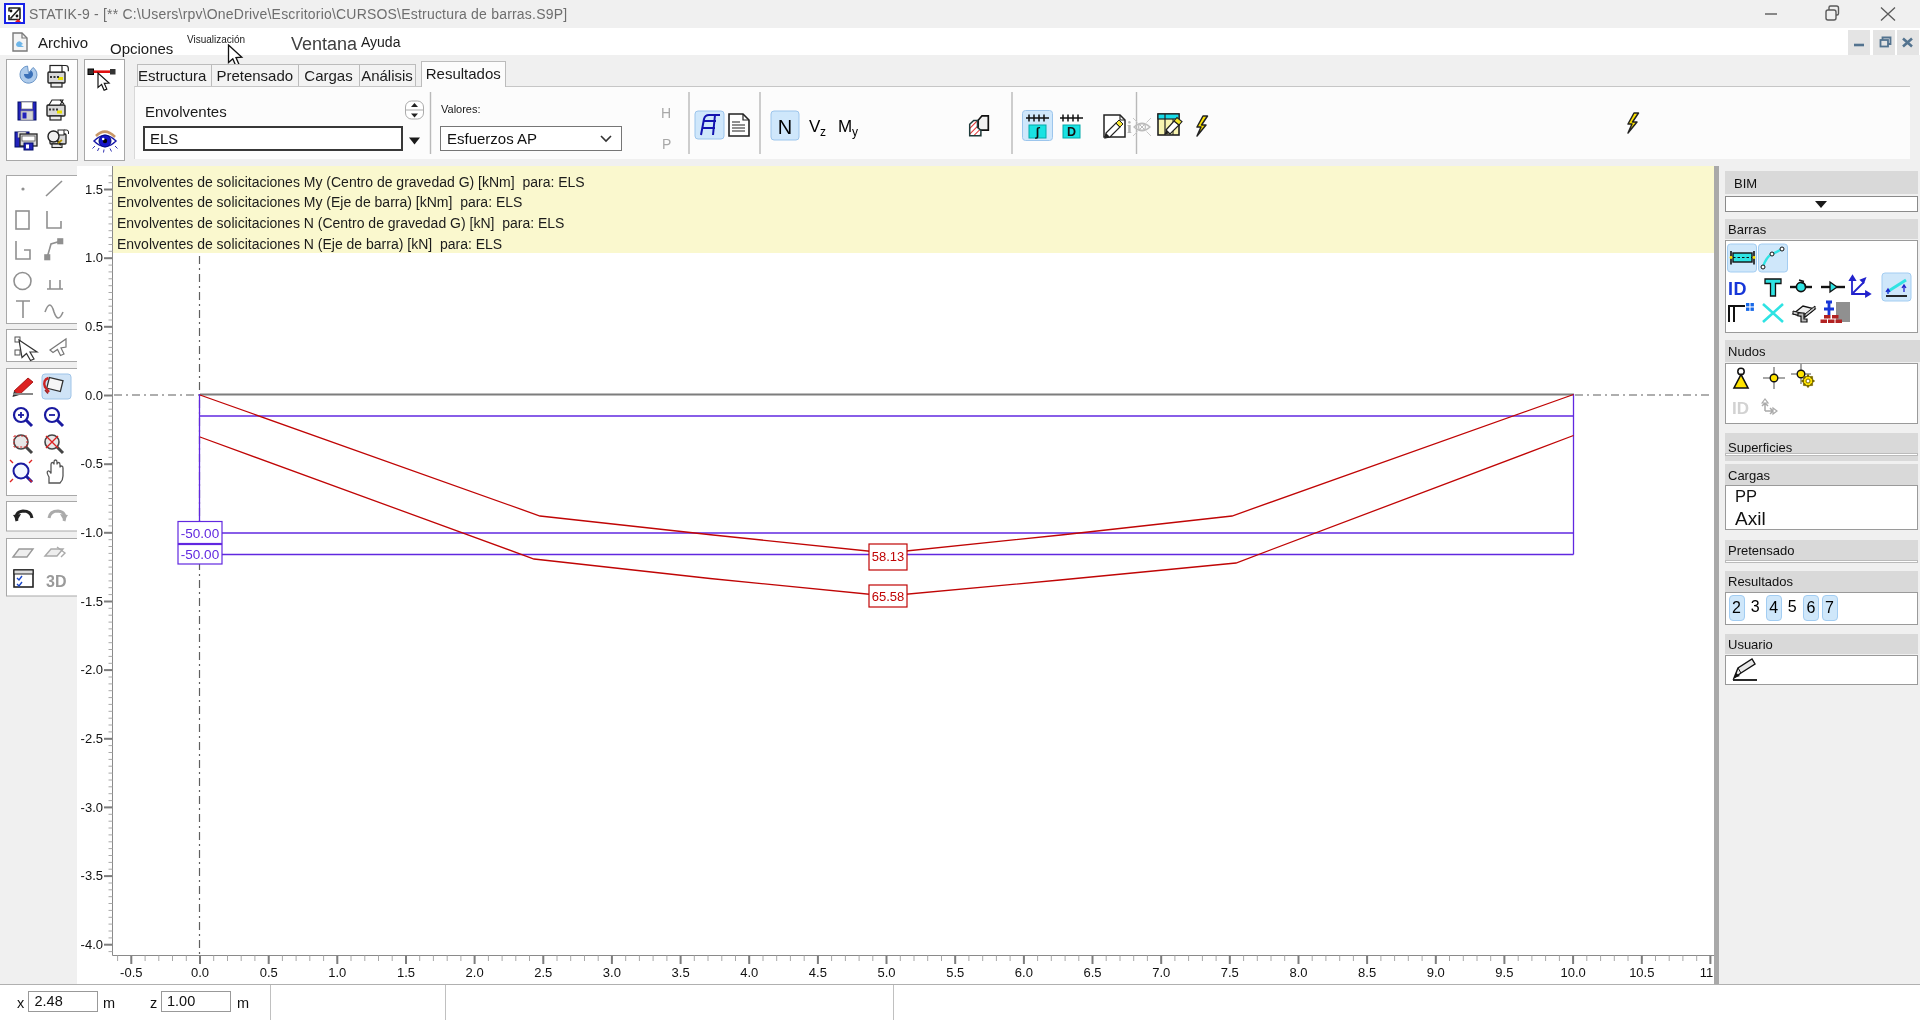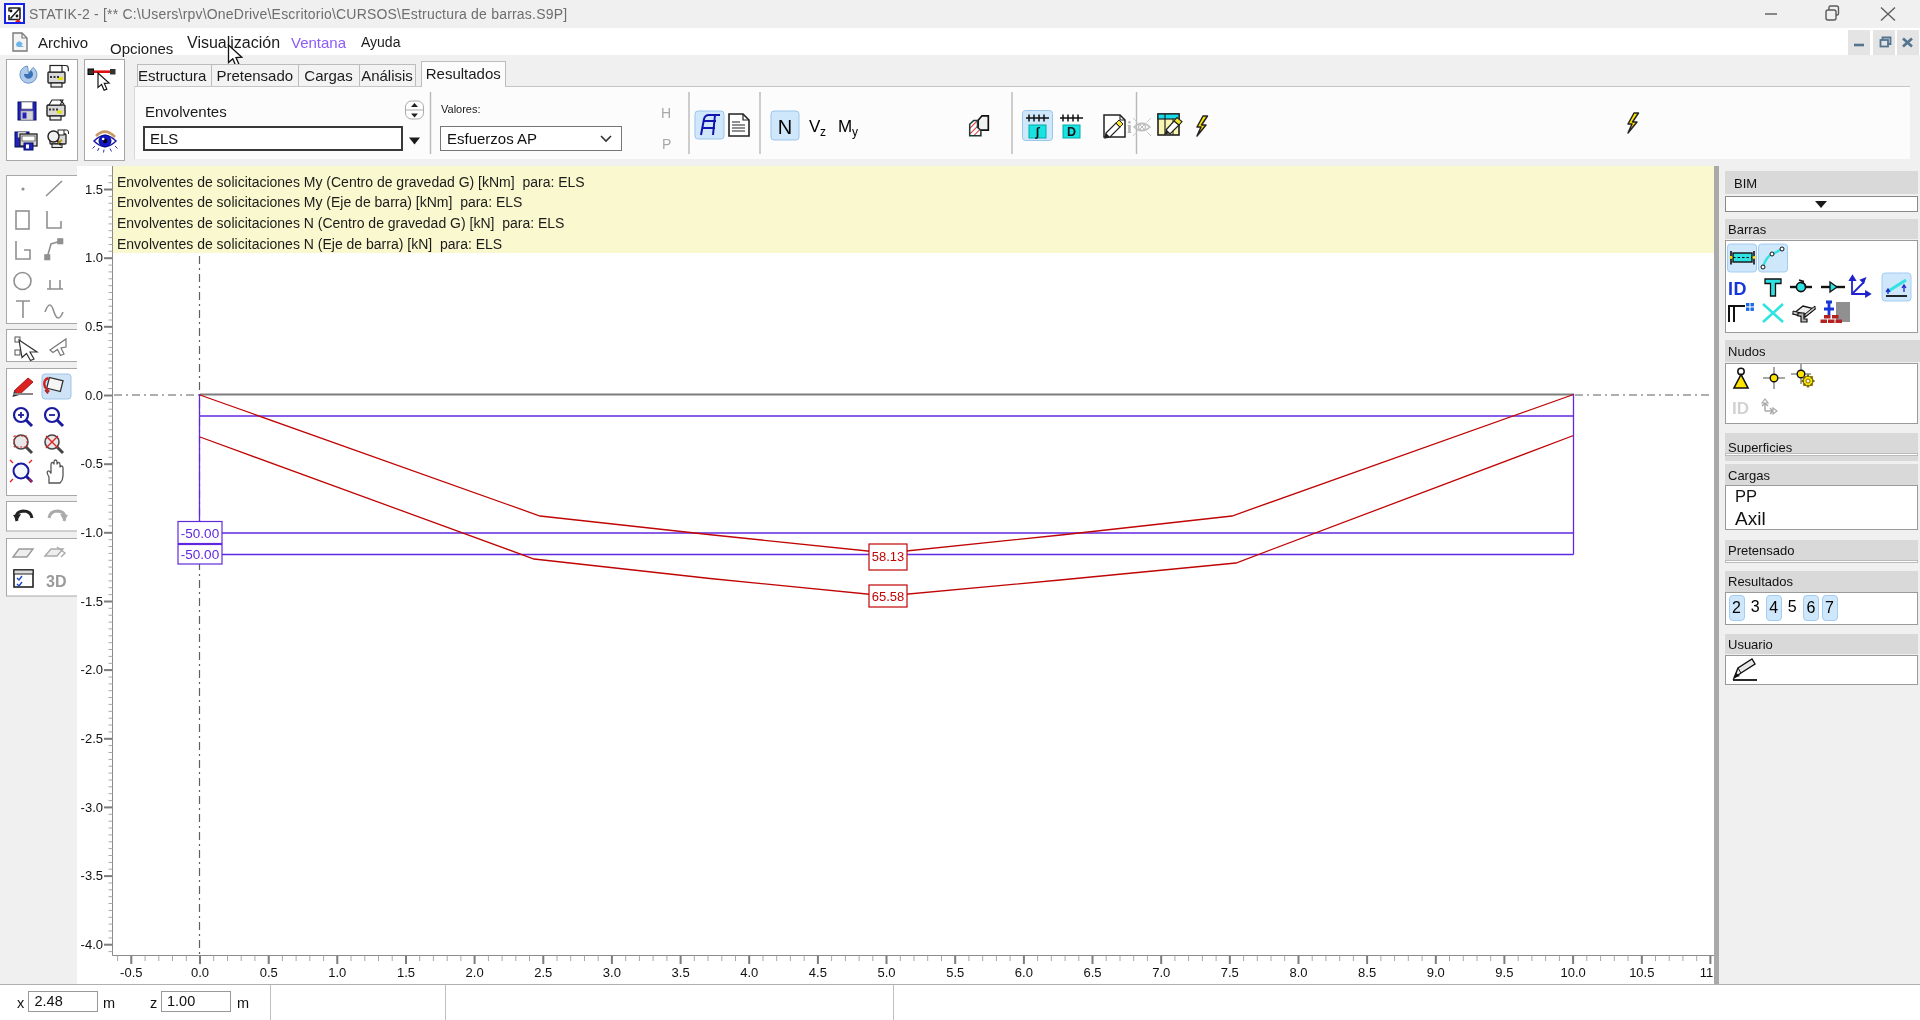--- a/index.html
+++ b/index.html
@@ -8,37 +8,37 @@
 <body>
 
 <div style="position:absolute;left:0;top:0;width:1920px;height:28px;background:#f0f0f0"></div>
 <svg style="position:absolute;left:4px;top:3px" width="21" height="21" viewBox="0 0 21 21">
 <rect x="1" y="1" width="19" height="19" fill="#fff" stroke="#1822e8" stroke-width="2"></rect>
 <path d="M4.5 5 h12 M5 5 v3.5 m0 3.5 v4.5 h11 M15.5 5.5 l-9 10 m9.5 -10 v10.5" stroke="#222" stroke-width="1.6" fill="none"></path>
 <circle cx="7" cy="8" r="1.4" fill="#111"></circle>
     <circle cx="13" cy="13" r="1.4" fill="#111"></circle>
 <path d="M14 16 l3 3 h-6 z" fill="#e81822"></path>
 </svg>
-<div style="position:absolute;left:29px;top:6px;font-size:14px;color:#6e6e6e;letter-spacing:0.2px">STATIK-2 - [** C:\Users\rpv\OneDrive\Escritorio\CURSOS\Estructura de barras.S9P]</div>
+<div style="position:absolute;left:29px;top:6px;font-size:14px;color:#6e6e6e;letter-spacing:0.2px">STATIK-9 - [** C:\Users\rpv\OneDrive\Escritorio\CURSOS\Estructura de barras.S9P]</div>
 <svg style="position:absolute;left:1758px;top:0" width="162" height="28" viewBox="0 0 162 28">
 <line x1="7" y1="14" x2="19" y2="14" stroke="#5a5a5a" stroke-width="1.4"></line>
 <rect x="68" y="10" width="10" height="10" rx="2" fill="none" stroke="#5a5a5a" stroke-width="1.4"></rect>
 <path d="M71 10 v-2.5 q0 -1.5 1.5 -1.5 h6 q2 0 2 2 v5.5 q0 1.5 -1.5 1.5 h-1" fill="none" stroke="#5a5a5a" stroke-width="1.4"></path>
 <path d="M123 7.5 l14 13 m0 -13 l-14 13" stroke="#5a5a5a" stroke-width="1.3"></path>
 </svg>
 <div style="position:absolute;left:0;top:28px;width:1920px;height:27px;background:#ffffff"></div>
 <svg style="position:absolute;left:12px;top:32px" width="16" height="20" viewBox="0 0 16 20">
 <path d="M1 1 h9 l5 5 v13 h-14 z" fill="#f4f4f4" stroke="#7a7a7a" stroke-width="1.4"></path>
 <path d="M10 1 v5 h5" fill="none" stroke="#7a7a7a" stroke-width="1.2"></path>
 <path d="M4 12 q2 -4 5 -2 l2 2 -2 1 3 2 -5 0 q-3 0 -3 -3" fill="#6db5e8"></path>
 </svg>
 <div style="position:absolute;left:38px;top:34px;font-size:15px;color:#1b1b1b">Archivo</div>
 <div style="position:absolute;left:110px;top:40px;font-size:15px;color:#1b1b1b">Opciones</div>
-<div style="position:absolute;left:187px;top:34px;font-size:16px;color:#1b1b1b">Visualización</div>
-<div style="position:absolute;left:291px;top:34px;font-size:15px;color:#8b5cf6">Ventana</div>
+<div style="position:absolute;left:187px;top:34px;font-size:10px;color:#1b1b1b">Visualización</div>
+<div style="position:absolute;left:291px;top:34px;font-size:18px;color:#404040">Ventana</div>
 <div style="position:absolute;left:361px;top:34px;font-size:14px;color:#1b1b1b">Ayuda</div>
 <div style="position:absolute;left:1848px;top:30px;width:22px;height:25px;background:#e4e4e4"></div>
 <div style="position:absolute;left:1872.5px;top:30px;width:22px;height:25px;background:#e4e4e4"></div>
 <div style="position:absolute;left:1897px;top:30px;width:22px;height:25px;background:#e4e4e4"></div>
 <svg style="position:absolute;left:1848px;top:30px" width="72" height="25" viewBox="0 0 72 25">
 <line x1="6" y1="15" x2="16" y2="15" stroke="#53738f" stroke-width="2.6"></line>
 <rect x="32.5" y="10" width="7.5" height="6.5" fill="none" stroke="#53738f" stroke-width="1.8"></rect>
 <path d="M34.5 10 v-2.5 h8 v6.5 h-2.5" fill="none" stroke="#53738f" stroke-width="1.8"></path>
 <path d="M55 8.5 l9 8 m0 -8 l-9 8" stroke="#53738f" stroke-width="2.6"></path>
 </svg>

